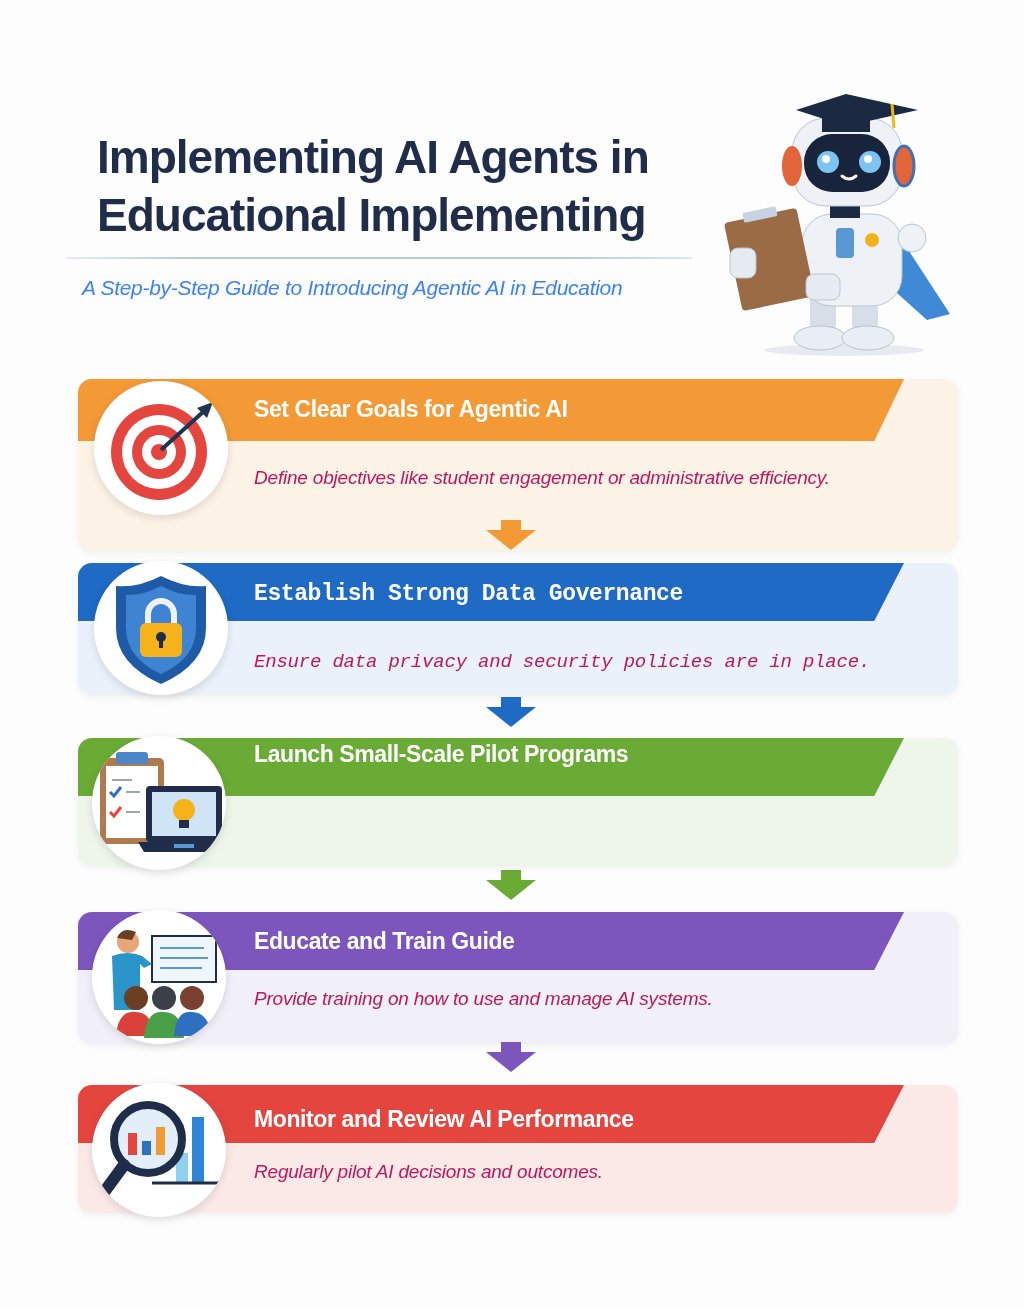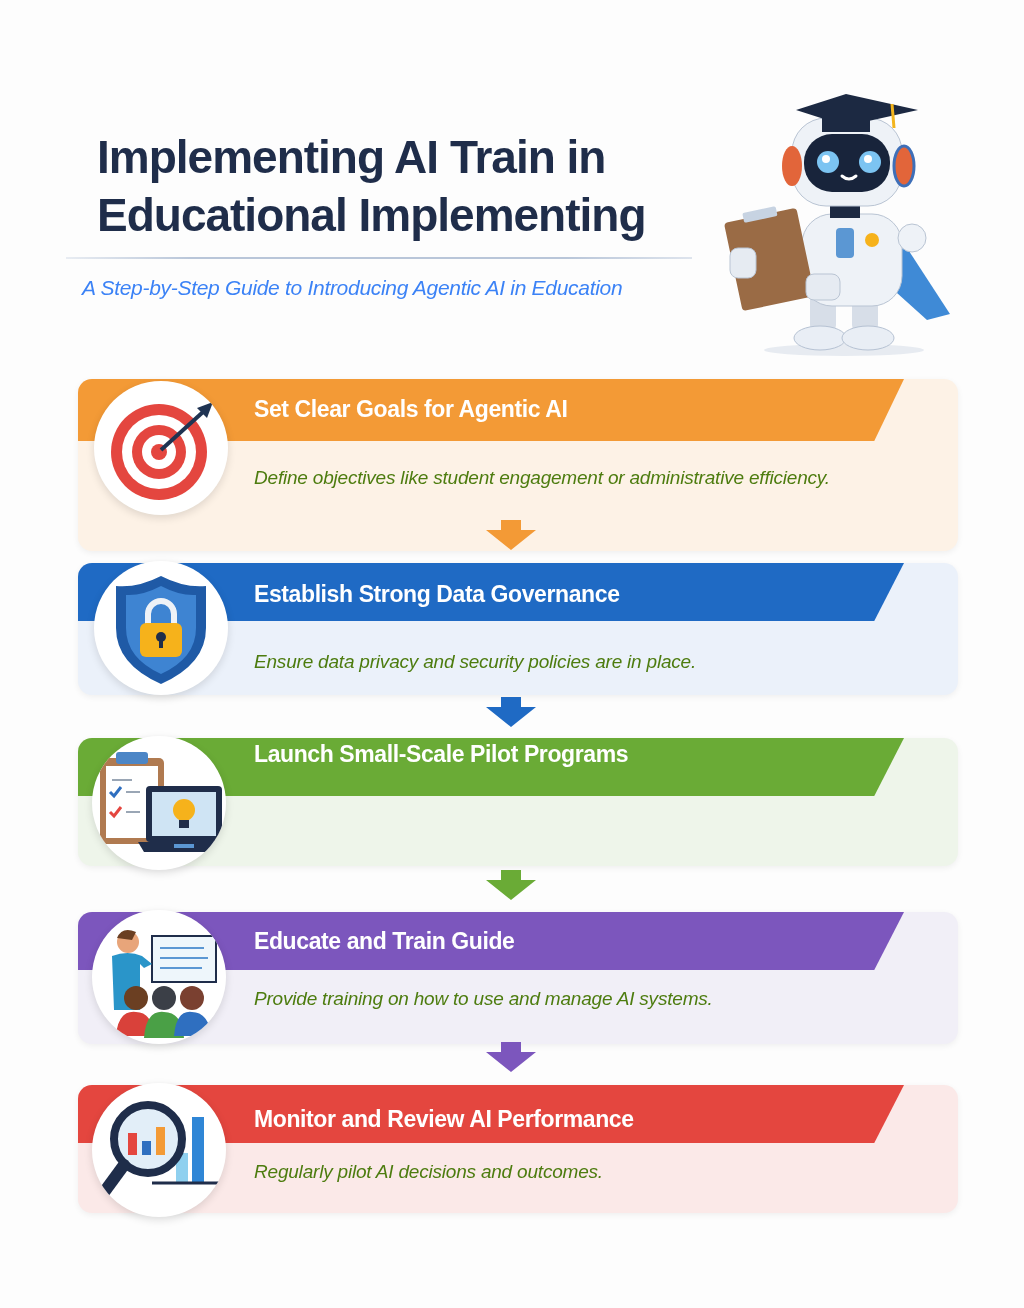--- a/index.html
+++ b/index.html
@@ -31,38 +31,38 @@
   .banner {
     position: absolute; left: 0; top: 0; height: 62px; width: 826px;
     clip-path: polygon(0 0, 100% 0, 96.4% 100%, 0 100%);
     border-radius: 14px 0 0 0;
   }
   .banner-label {
     position: absolute; left: 176px; top: 17px; color: #ffffff; font-size: 23px; font-weight: bold;
     letter-spacing: -0.4px; white-space: nowrap;
   }
   .desc {
-    position: absolute; left: 176px; font-size: 19px; font-style: italic; color: #4d7c0f; white-space: nowrap;
+    position: absolute; left: 176px; font-size: 19px; font-style: italic; color: #be185d; white-space: nowrap;
     letter-spacing: -0.2px;
     text-align: center;
   }
   .icon-circle {
     position: absolute; left: 16px; width: 134px; height: 134px; border-radius: 50%;
     background: #ffffff; box-shadow: 0 3px 8px rgba(0,0,0,0.12);
     display: flex; align-items: center; justify-content: center; overflow: hidden;
   }
   .arrow {
     position: absolute; left: 484px; width: 54px; height: 30px;
   }
 </style>
 </head>
 <body>
 
 <div class="title">
-  <div>Implementing AI Train in</div>
+  <div>Implementing AI Agents in</div>
   <div>Educational Implementing</div>
 </div>
 <div class="title-rule"></div>
 <div class="subtitle">A Step-by-Step Guide to Introducing Agentic AI in Education</div>
 
 <div class="robot">
   <svg width="240" height="270" viewBox="0 0 240 270">
     <ellipse cx="122" cy="262" rx="80" ry="6" fill="#e7ebf1"></ellipse>
 
     <path d="M172 140 L228 226 L205 232 L175 205 Z" fill="#3f8ad6"></path>
@@ -120,21 +120,21 @@
       <path d="M96 20 L112 14 L106 30 Z" fill="#1f3352"></path>
     </svg>
   </div>
 </div>
 <div class="arrow" style="top:520px;">
   <svg width="54" height="30" viewBox="0 0 54 30">
       <path d="M17 0 H37 V10 H52 L27 30 L2 10 H17 Z" fill="#f39a36"></path>
     </svg>
 </div>
 
-<div class="card" style="top:563px; height:132px; background:#ebf1fa;">
+<div class="card" style="top:563px; height:132px; background:#ebf1fa;font-family:Liberation Mono, monospace;">
   <div class="banner" style="background:#1f6ac4; height:58px;"></div>
   <div class="banner-label" style="top:18px;">Establish Strong Data Governance</div>
   <div class="desc" style="top:88px;">Ensure data privacy and security policies are in place.</div>
   <div class="icon-circle" style="top:-2px;">
     <svg width="110" height="120" viewBox="0 0 110 120">
       <path d="M55 8 Q78 20 100 18 V60 Q100 96 55 116 Q10 96 10 60 V18 Q32 20 55 8 Z" fill="#1f5aa6"></path>
       <path d="M55 18 Q74 28 90 27 V60 Q90 90 55 106 Q20 90 20 60 V27 Q36 28 55 18 Z" fill="#3e84d2"></path>
       <path d="M42 56 V46 A13 13 0 0 1 68 46 V56" stroke="#eef2f7" stroke-width="6" fill="none"></path>
       <rect x="34" y="55" width="42" height="34" rx="6" fill="#f6b21b"></rect>
       <circle cx="55" cy="69" r="5" fill="#1f2d4a"></circle>

